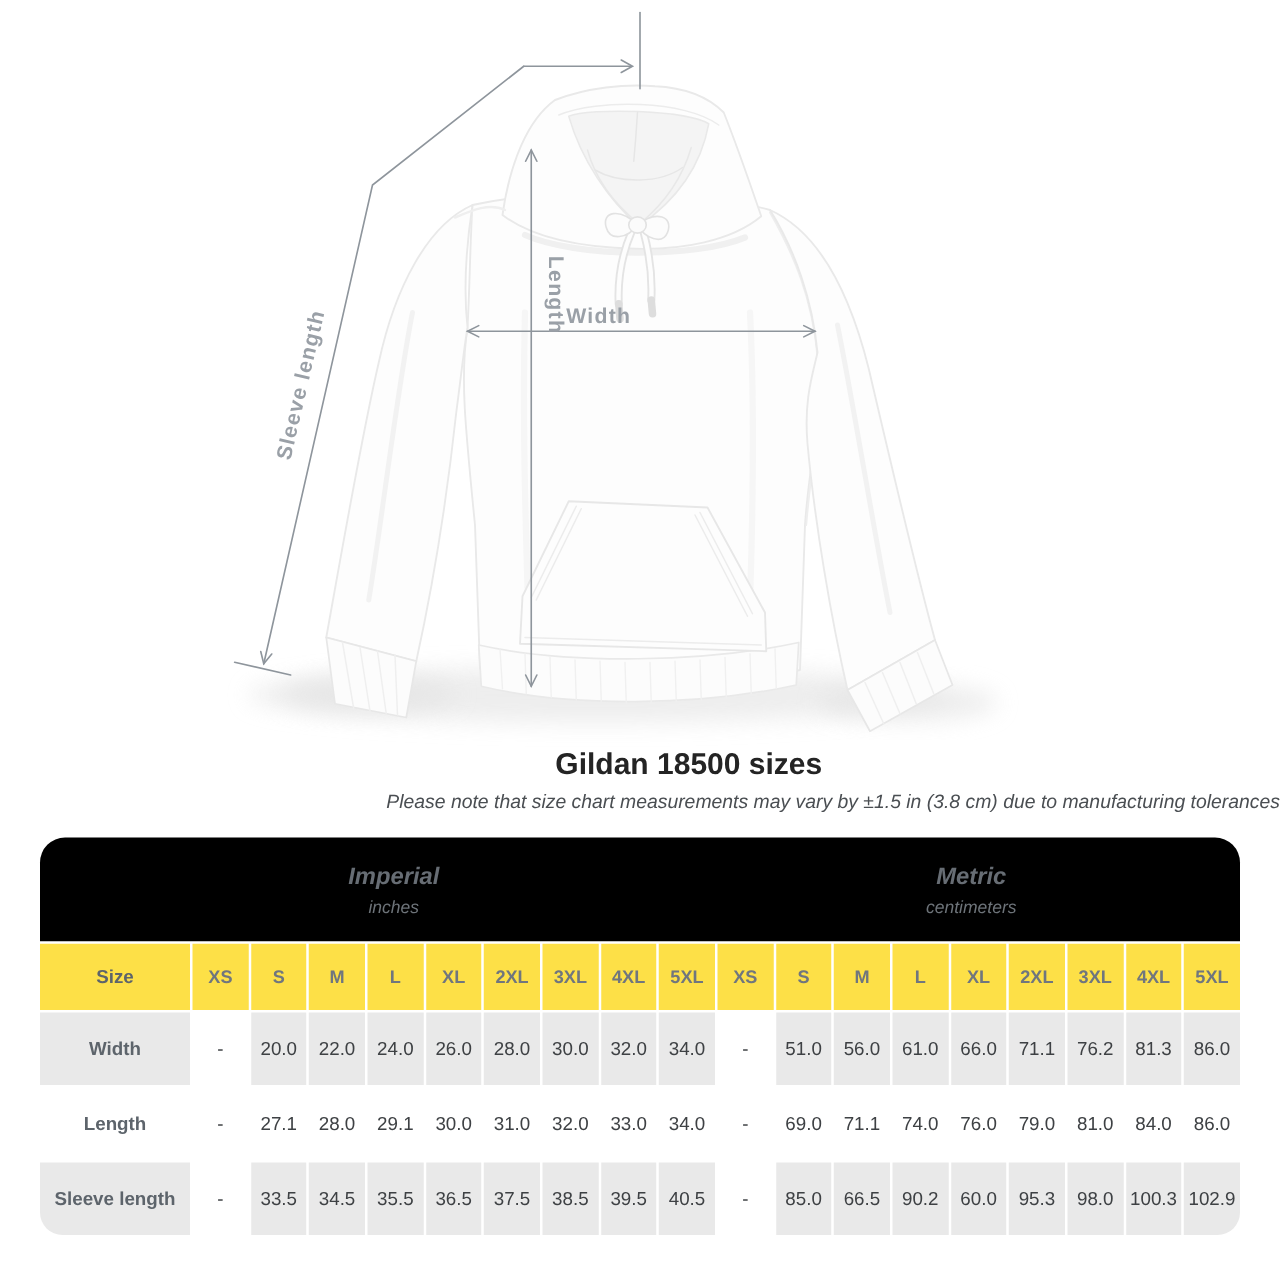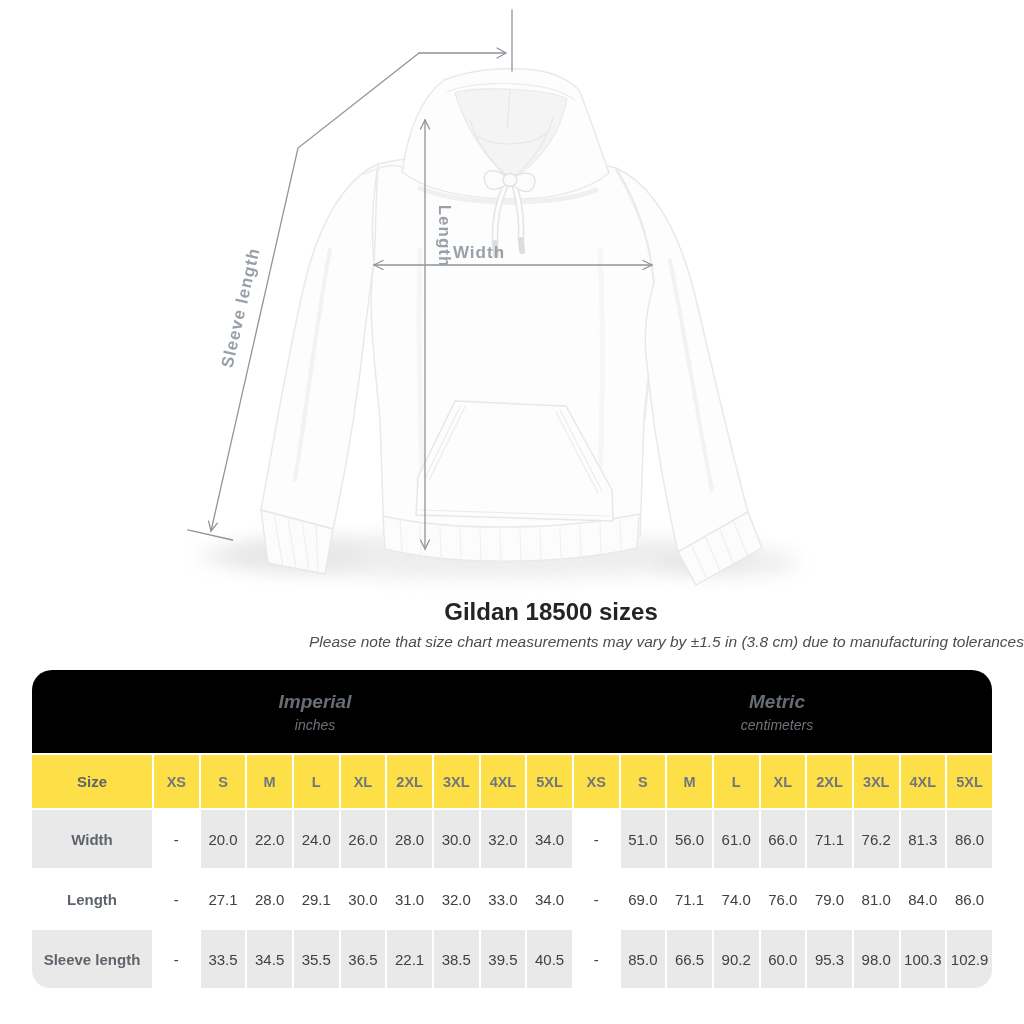--- a/index.html
+++ b/index.html
@@ -238,21 +238,21 @@
           <td class="">84.0</td>
           <td class="">86.0</td>
         </tr>
         <tr class="gray-row">
           <td class="row-label corner-bl">Sleeve length</td>
           <td class="xs-col">-</td>
           <td class="">33.5</td>
           <td class="">34.5</td>
           <td class="">35.5</td>
           <td class="">36.5</td>
-          <td class="">22.1</td>
+          <td class="">37.5</td>
           <td class="">38.5</td>
           <td class="">39.5</td>
           <td class="">40.5</td>
           <td class="xs-col">-</td>
           <td class="">85.0</td>
           <td class="">66.5</td>
           <td class="">90.2</td>
           <td class="">60.0</td>
           <td class="">95.3</td>
           <td class="">98.0</td>

